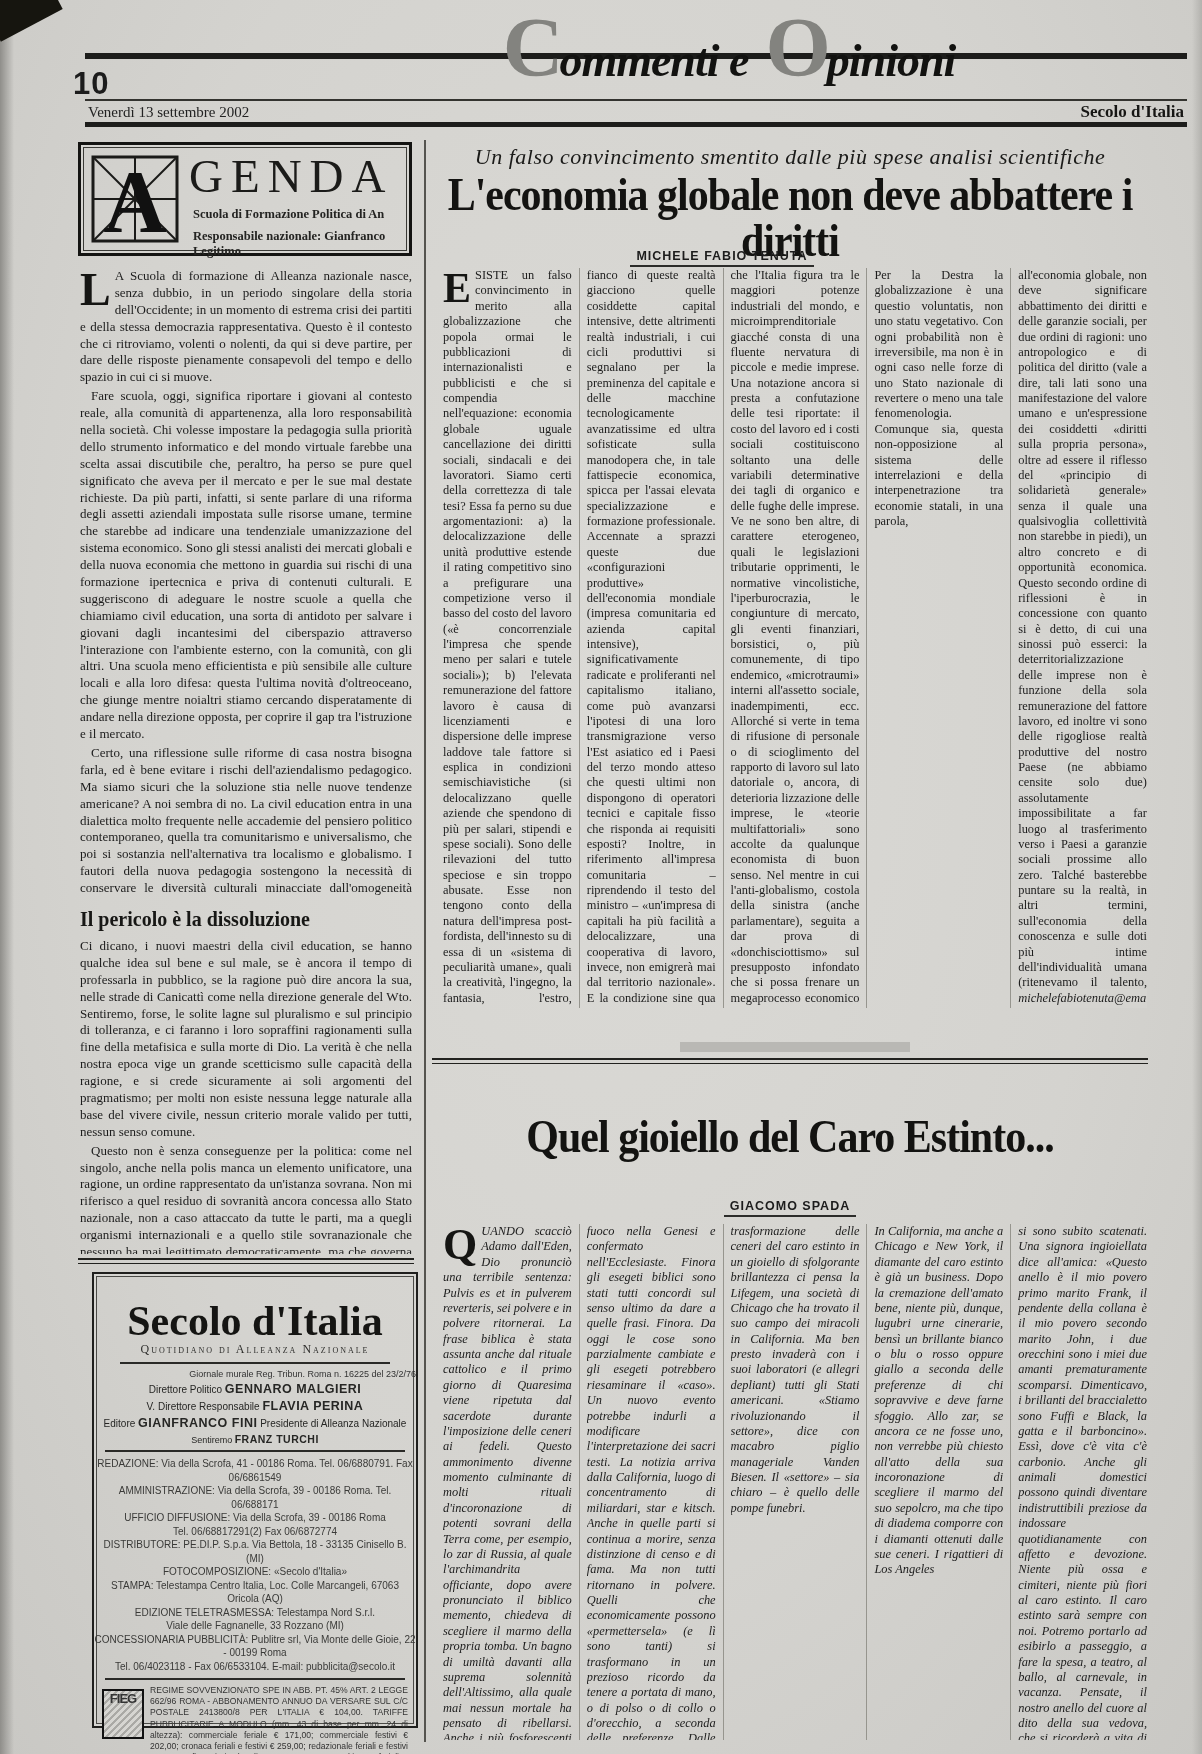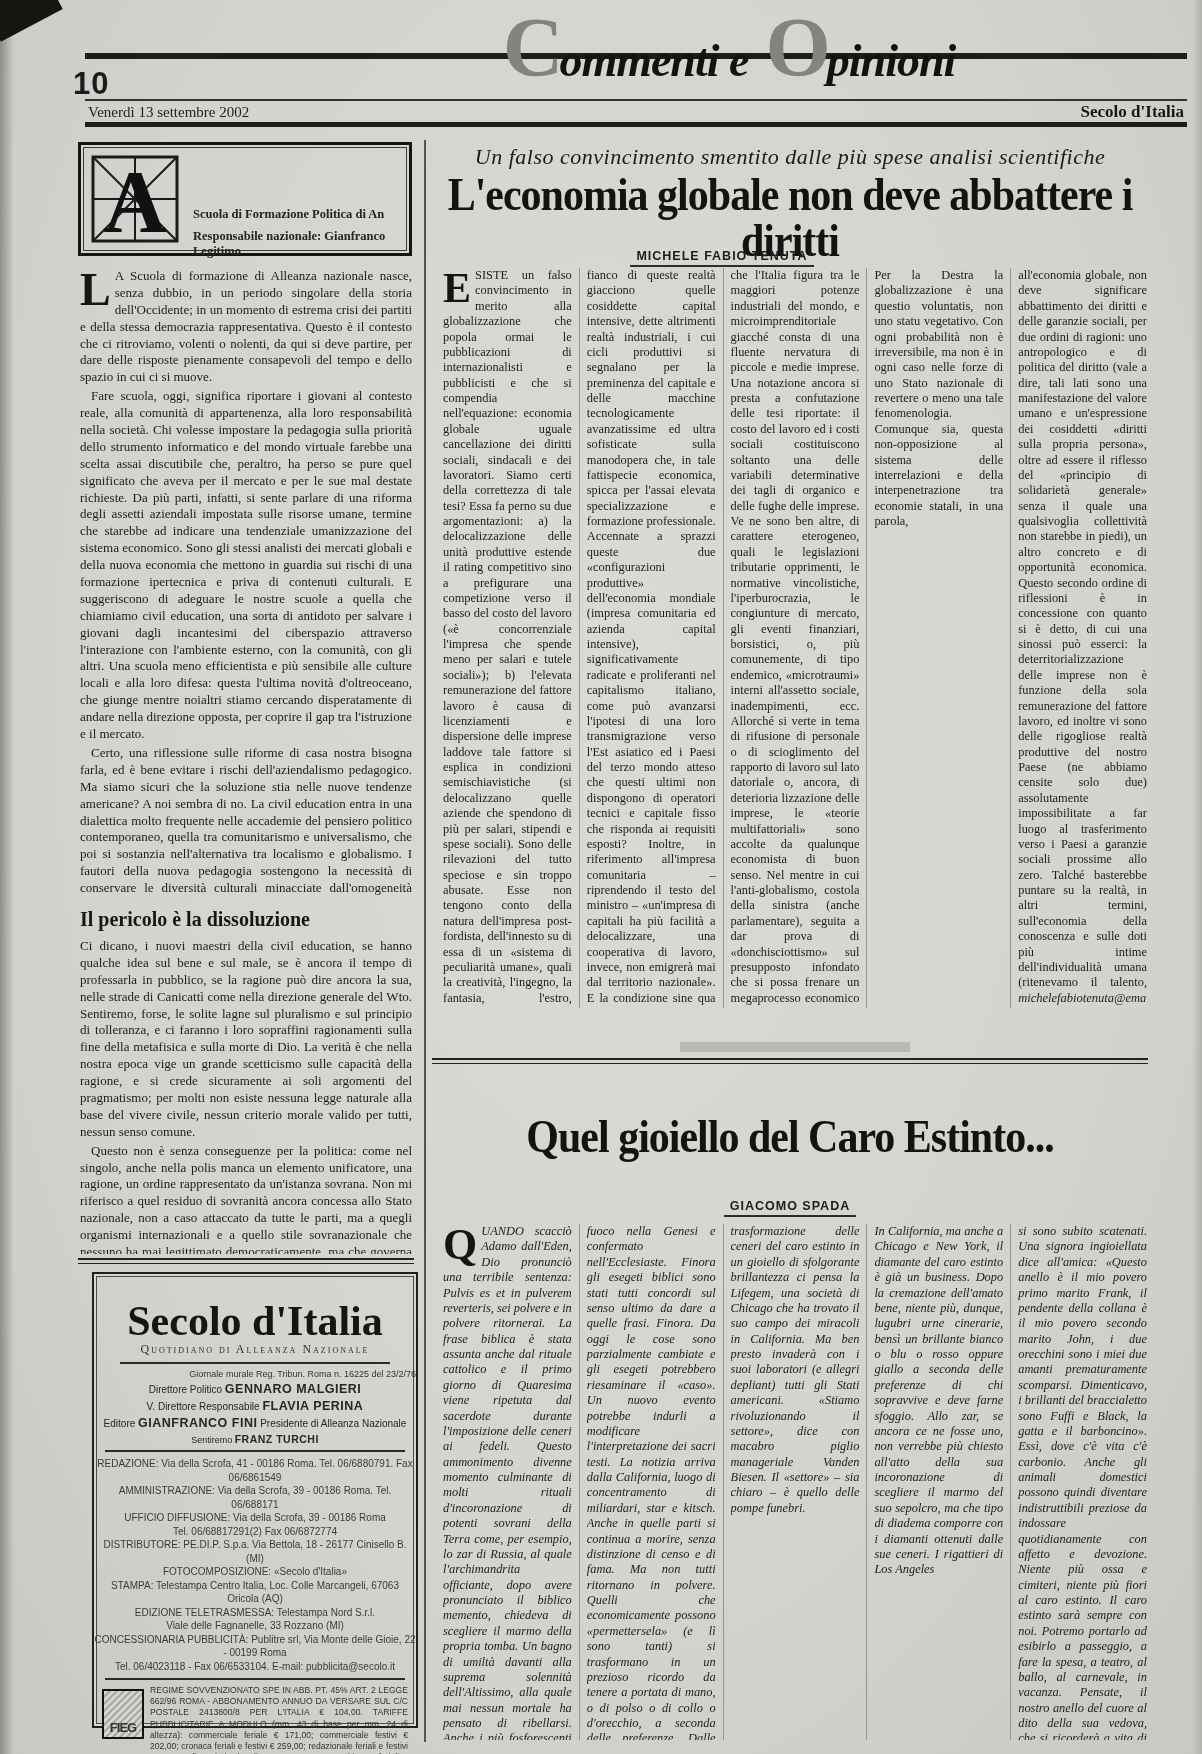--- a/index.html
+++ b/index.html
@@ -54,21 +54,21 @@
   .masthead{border:2px solid #1f1f1d;box-shadow:inset 0 0 0 2px #d6d5d1, inset 0 0 0 3px #4a4a46;
     font-family:"Liberation Sans","DejaVu Sans",sans-serif;text-align:center;color:#262624;}
   .mh-title{font-family:"Liberation Serif","DejaVu Serif",serif;font-size:42px;font-weight:bold;color:#151513;line-height:1;}
   .mh-sub{font-family:"Liberation Serif",serif;font-variant:small-caps;font-size:12px;letter-spacing:2px;color:#2e2e2c;}
   .mh-rule{height:2px;background:#2a2a27;margin:5px auto;}
   .mh-reg{font-size:9px;color:#333;text-align:right;}
   .mh-role{font-size:10px;margin-top:3px;}
   .mh-role b{font-size:12.5px;letter-spacing:.5px;}
   .mh-addr{font-size:10px;line-height:1.35;color:#3a3a38;}
   .mh-legal{font-size:8.6px;line-height:1.3;text-align:justify;color:#333;padding:0 8px;}
-  .fieg{float:left;width:38px;height:46px;border:2px solid #111;margin:4px 6px 16px 0;display:flex;align-items:flex-end;justify-content:center;
+  .fieg{float:left;width:38px;height:46px;border:2px solid #111;margin:4px 6px 16px 0;display:flex;align-items:flex-start;justify-content:center;
     font-weight:bold;font-size:13px;letter-spacing:-1px;background:repeating-linear-gradient(135deg,#d6d5d1 0 3px,#aaa9a5 3px 5px);}
 </style>
 </head>
 <body>
 
 <div class="page">
   <div class="edgeL"></div>
   <div class="edgeR"></div>
   <div class="corner"></div>
 
@@ -90,20 +90,21 @@
 
   <div class="abs agendabox" style="left:78px;top:142px;width:328px;height:108px;">
     <svg class="abs" style="left:8px;top:8px;" width="92" height="92" viewBox="0 0 92 92">
       <rect x="4" y="4" width="84" height="84" fill="none" stroke="#1a1a18" stroke-width="3"></rect>
       <line x1="4" y1="4" x2="88" y2="88" stroke="#1a1a18" stroke-width="2"></line>
       <line x1="88" y1="4" x2="4" y2="88" stroke="#1a1a18" stroke-width="2"></line>
       <line x1="46" y1="4" x2="46" y2="88" stroke="#1a1a18" stroke-width="2"></line>
       <line x1="4" y1="46" x2="88" y2="46" stroke="#1a1a18" stroke-width="2"></line>
       <text x="46" y="78" text-anchor="middle" font-family="Liberation Serif, serif" font-size="88" font-weight="bold" fill="#111">A</text>
     </svg>
+    <div class="abs agendaword" style="left:108px;top:8px;">GENDA</div>
     <div class="abs agendaline" style="left:112px;top:62px;">Scuola di Formazione Politica di An</div>
     <div class="abs agendaline" style="left:112px;top:84px;">Responsabile nazionale: Gianfranco Legitimo</div>
   </div>
 
   <div class="abs leftart" style="left:80px;top:268px;width:332px;height:632px;overflow:hidden;">
     <p class="first"><span class="dropcap" style="font-size:46px;">L</span><span>A Scuola di formazione di Alleanza nazionale nasce, senza dubbio, in un periodo singolare della storia dell'Occidente; in un momento di estrema crisi dei partiti e della stessa democrazia rappresentativa. Questo è il contesto che ci ritroviamo, volenti o nolenti, da qui si deve partire, per dare delle risposte pienamente consapevoli del tempo e dello spazio in cui ci si muove.</span></p>
     <p>Fare scuola, oggi, significa riportare i giovani al contesto reale, alla comunità di appartenenza, alla loro responsabilità nella società. Chi volesse impostare la pedagogia sulla priorità dello strumento informatico e del mondo virtuale farebbe una scelta assai discutibile che, peraltro, ha perso se pure quel significato che aveva per il mercato e per le sue mal destate richieste. Da più parti, infatti, si sente parlare di una riforma degli assetti aziendali impostata sulle risorse umane, termine che starebbe ad indicare una tendenziale umanizzazione del sistema economico. Sono gli stessi analisti dei mercati globali e della nuova economia che mettono in guardia sui rischi di una formazione ipertecnica e priva di contenuti culturali. E suggeriscono di adeguare le nostre scuole a quella che chiamiamo civil education, una sorta di antidoto per salvare i giovani dagli incantesimi del ciberspazio attraverso l'interazione con l'ambiente esterno, con la comunità, con gli altri. Una scuola meno efficientista e più sensibile alle culture locali e alla loro difesa: questa l'ultima novità d'oltreoceano, che giunge mentre noialtri stiamo cercando disperatamente di andare nella direzione opposta, per coprire il gap tra l'istruzione e il mercato.</p>
     <p>Certo, una riflessione sulle riforme di casa nostra bisogna farla, ed è bene evitare i rischi dell'aziendalismo pedagogico. Ma siamo sicuri che la soluzione stia nelle nuove tendenze americane? A noi sembra di no. La civil education entra in una dialettica molto frequente nelle accademie del pensiero politico contemporaneo, quella tra comunitarismo e universalismo, che poi si sostanzia nell'alternativa tra localismo e globalismo. I fautori della nuova pedagogia sostengono la necessità di conservare le diversità culturali minacciate dall'omogeneità globale. D'accordo, ma questo non basta. Quando si conserva, si deve sapere che cosa e perché si vuole conservare: anche la dissoluzione può essere conservata e tramandata! Ma queste sottigliezze amareggiano terribilmente i conservatori di ogni segno. Si deve riconoscere, però, che l'interazione diretta con l'ambiente e il territorio non dice ancora nulla sulla bontà dell'educazione che si desidera per i giovani. Ci si può trovare in una piazza, fuori dal «ciberspazio», con i compagni di scuola o con un gruppo di amici; si può sostituire la tanto deplorata lezione tradizionale con chissà quale sperimentazione didattica; istituire corsi di dialetto o laboratori di artigianato locale. E questo dovrebbe garantire la salvezza delle giovani anime dell'era digitale, immunizzare le loro menti dai vizi del consumo globale?</p>
   </div>
   <div class="abs subhead" style="left:80px;top:908px;">Il pericolo è la dissoluzione</div>
@@ -123,21 +124,21 @@
     <div class="mh-role"><span>Direttore Politico</span> <b>GENNARO MALGIERI</b></div>
     <div class="mh-role"><span>V. Direttore Responsabile</span> <b>FLAVIA PERINA</b></div>
     <div class="mh-role"><span>Editore</span> <b>GIANFRANCO FINI</b> <span>Presidente di Alleanza Nazionale</span></div>
     <div class="mh-role" style="font-size:9px;"><span>Sentiremo</span> <b style="font-size:10.5px;">FRANZ TURCHI</b></div>
     <div class="mh-rule" style="width:300px;"></div>
     <div class="mh-addr">
       <div>REDAZIONE: Via della Scrofa, 41 - 00186 Roma. Tel. 06/6880791. Fax 06/6861549</div>
       <div>AMMINISTRAZIONE: Via della Scrofa, 39 - 00186 Roma. Tel. 06/688171</div>
       <div>UFFICIO DIFFUSIONE: Via della Scrofa, 39 - 00186 Roma</div>
       <div>Tel. 06/68817291(2) Fax 06/6872774</div>
-      <div>DISTRIBUTORE: PE.DI.P. S.p.a. Via Bettola, 18 - 26177 Cinisello B. (MI)</div>
+      <div>DISTRIBUTORE: PE.DI.P. S.p.a. Via Bettola, 18 - 33135 Cinisello B. (MI)</div>
       <div>FOTOCOMPOSIZIONE: «Secolo d'Italia»</div>
       <div>STAMPA: Telestampa Centro Italia, Loc. Colle Marcangeli, 67063 Oricola (AQ)</div>
       <div>EDIZIONE TELETRASMESSA: Telestampa Nord S.r.l.</div>
       <div>Viale delle Fagnanelle, 33 Rozzano (MI)</div>
       <div>CONCESSIONARIA PUBBLICITÀ: Publitre srl, Via Monte delle Gioie, 22 - 00199 Roma</div>
       <div>Tel. 06/4023118 - Fax 06/6533104. E-mail: pubblicita@secolo.it</div>
     </div>
     <div class="mh-rule" style="width:300px;"></div>
     <div class="mh-legal">
       <span class="fieg">

